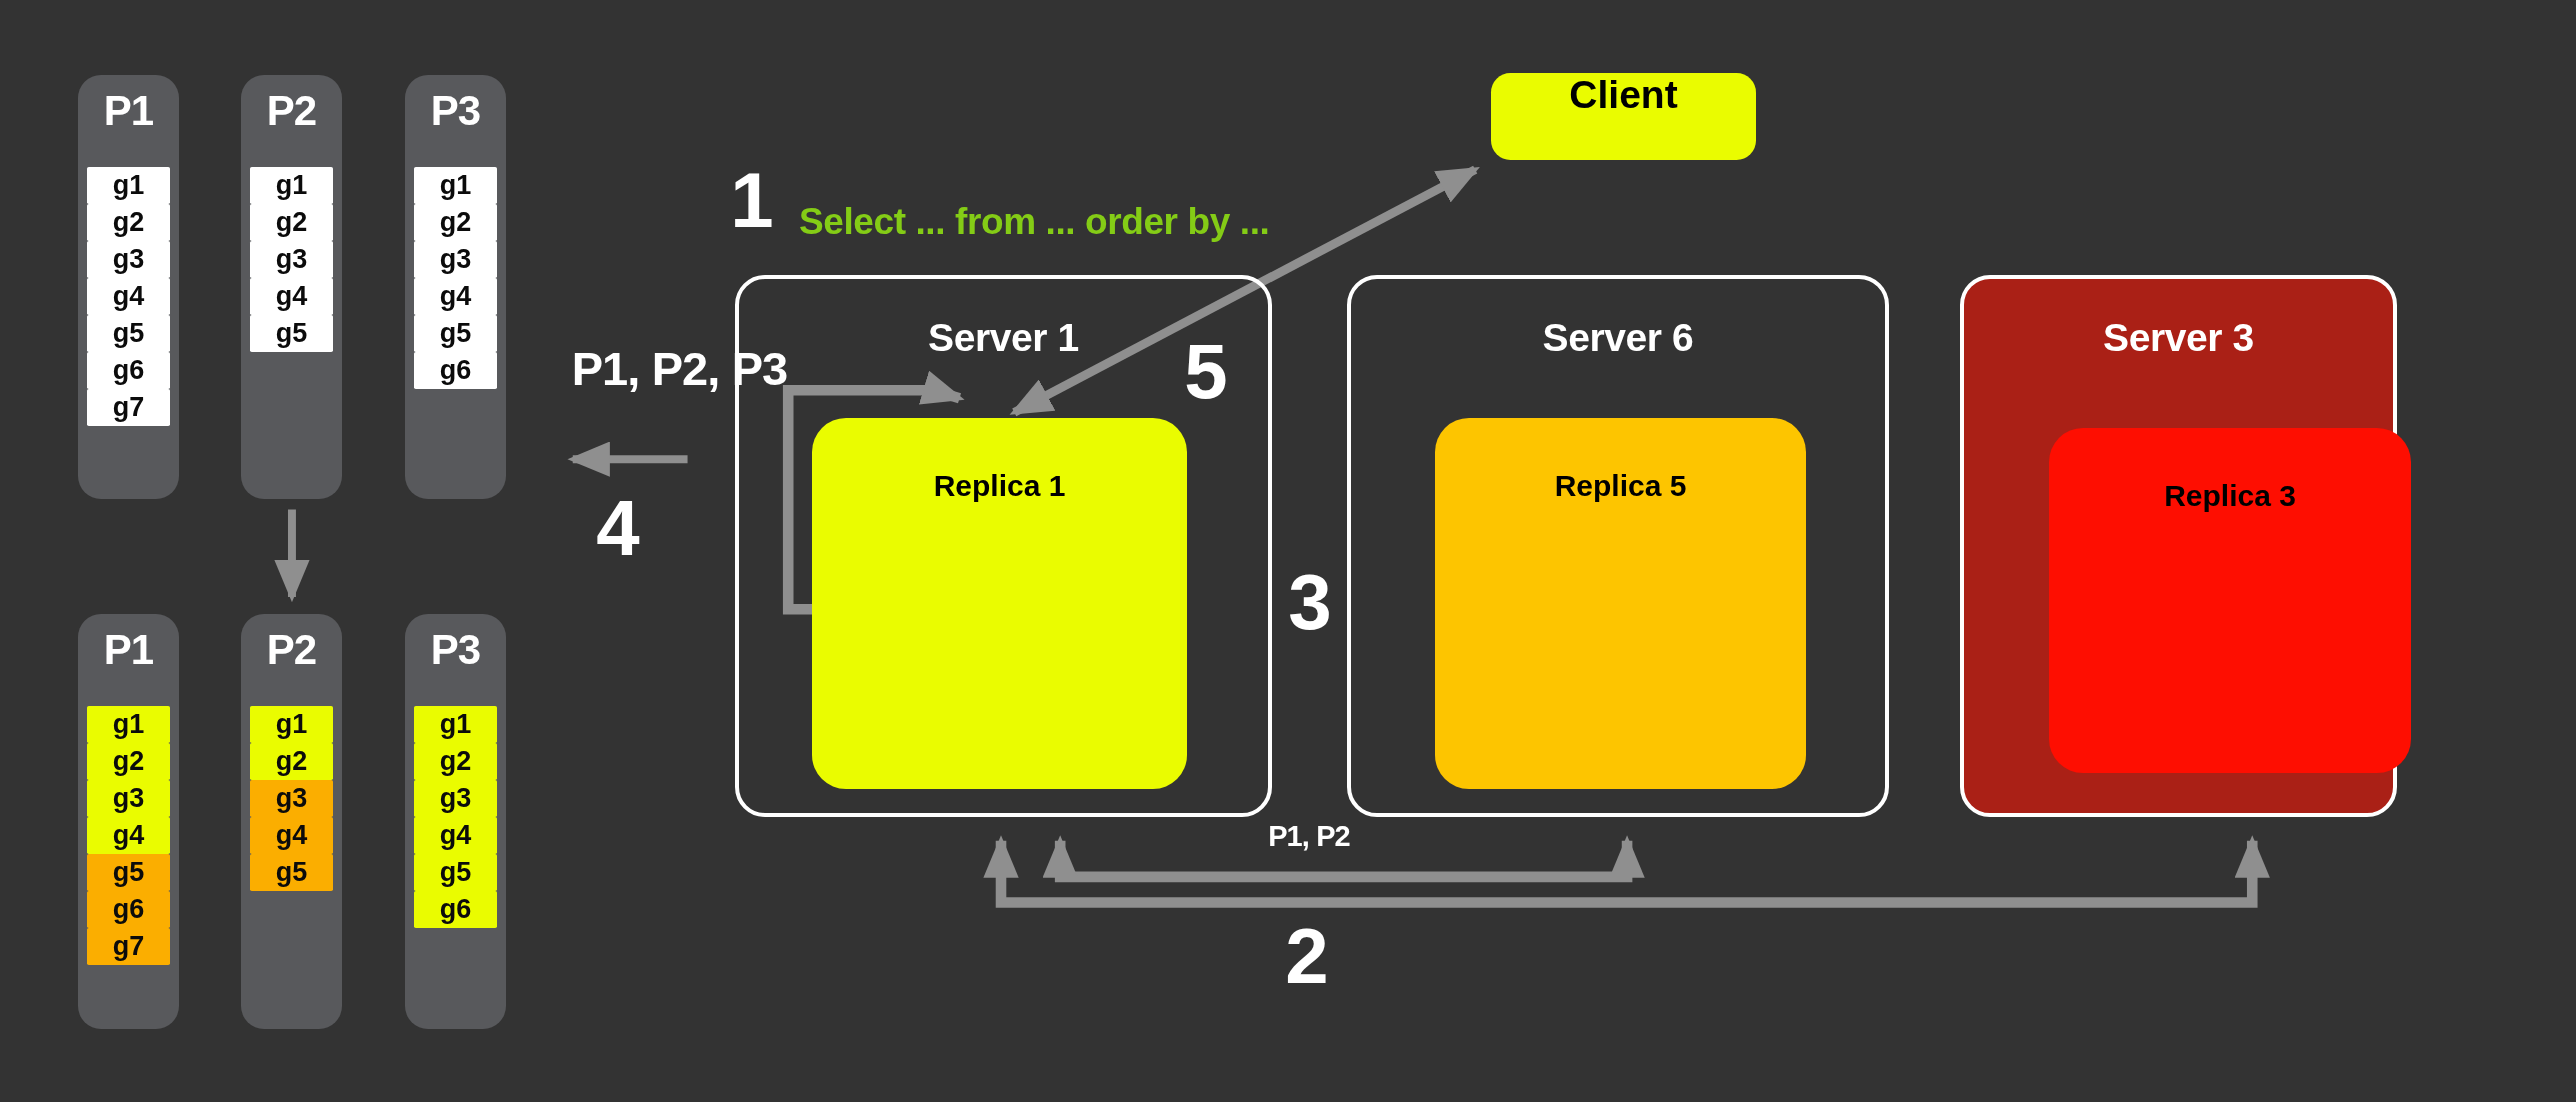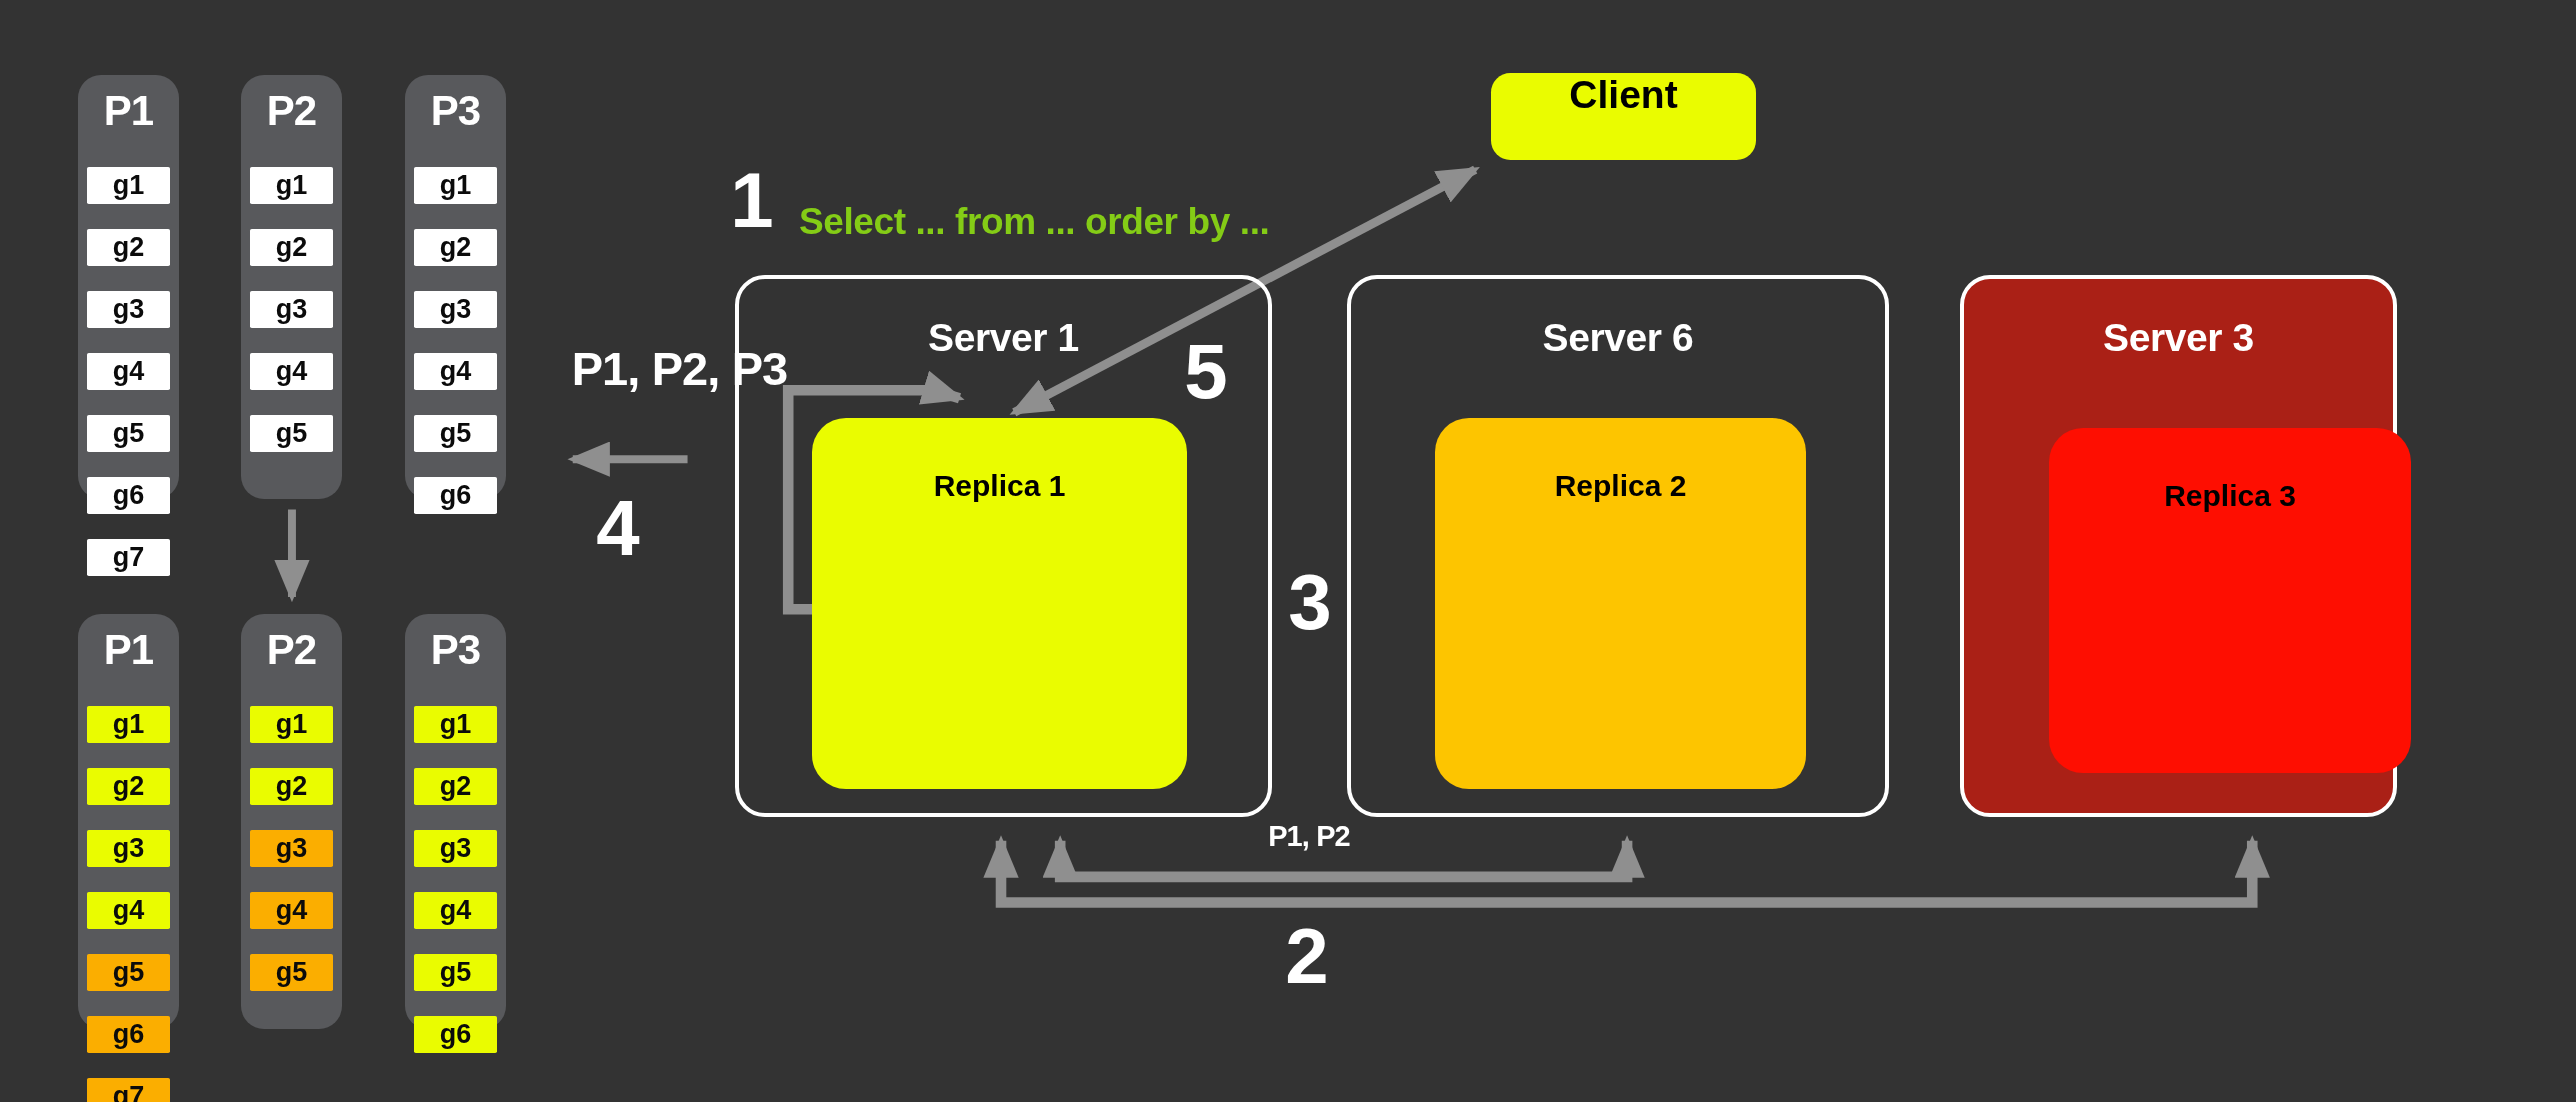--- a/index.html
+++ b/index.html
@@ -11,21 +11,21 @@
   }
   #arrows{position:absolute;left:0;top:0;width:2576px;height:1102px;pointer-events:none;}
   #arrows .shaft{stroke:var(--arrow-gray,#8f8f8f);fill:none;}
   #arrows marker path{fill:var(--arrow-gray,#8f8f8f);stroke:none;}
 
   
   .pcol{position:absolute;width:101px;height:424px;background:var(--column-gray,#58595c);border-radius:23px;}
   .pcol.sorted{height:415px;}
   .ptitle{position:absolute;top:12.4px;left:0;right:0;text-align:center;
           font-size:42px;font-weight:700;color:#ffffff;letter-spacing:-0.9px;}
-  .cells{position:absolute;top:92px;left:8.8px;right:8.8px;display:flex;flex-direction:column;gap:25px;}
+  .cells{position:absolute;top:92px;left:8.8px;right:8.8px;display:flex;flex-direction:column;gap:0;}
   .cell{height:37px;border-radius:1.8px;display:flex;align-items:center;justify-content:center;
         font-size:27px;font-weight:700;color:#0b0b0b;}
   .cell.white{background:#ffffff;}
   .cell.yellow{background:var(--yellow,#eafc00);}
   .cell.orange{background:var(--orange,#fbae00);}
 
   
   .server{position:absolute;top:275px;height:542px;border:4.4px solid #ffffff;border-radius:30px;box-sizing:border-box;}
   #server1{left:735px;width:537px;}
   #server2{left:1347px;width:542px;}
@@ -161,21 +161,21 @@
 
   <div class="server" id="server1">
     <div class="server-label">Server 1</div>
     <div class="replica" id="replica1">
       <div class="replica-label">Replica 1</div>
     </div>
   </div>
   <div class="server" id="server2">
     <div class="server-label">Server 6</div>
     <div class="replica" id="replica2">
-      <div class="replica-label">Replica 2</div>
+      <div class="replica-label">Replica 5</div>
     </div>
   </div>
   <div class="server" id="server3">
     <div class="server-label">Server 3</div>
     <div class="replica" id="replica3">
       <div class="replica-label">Replica 3</div>
     </div>
   </div>
 
   <div class="client">

